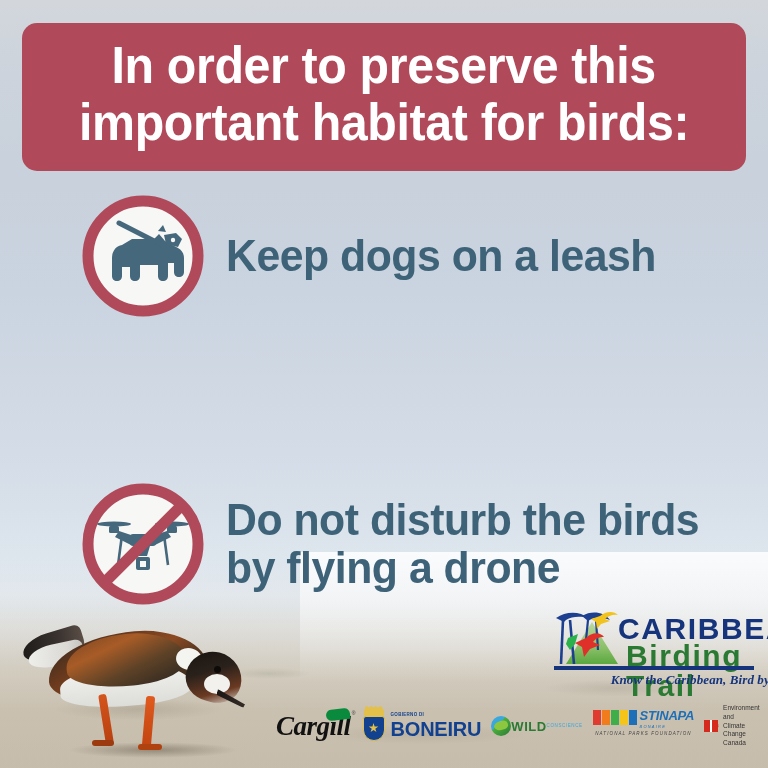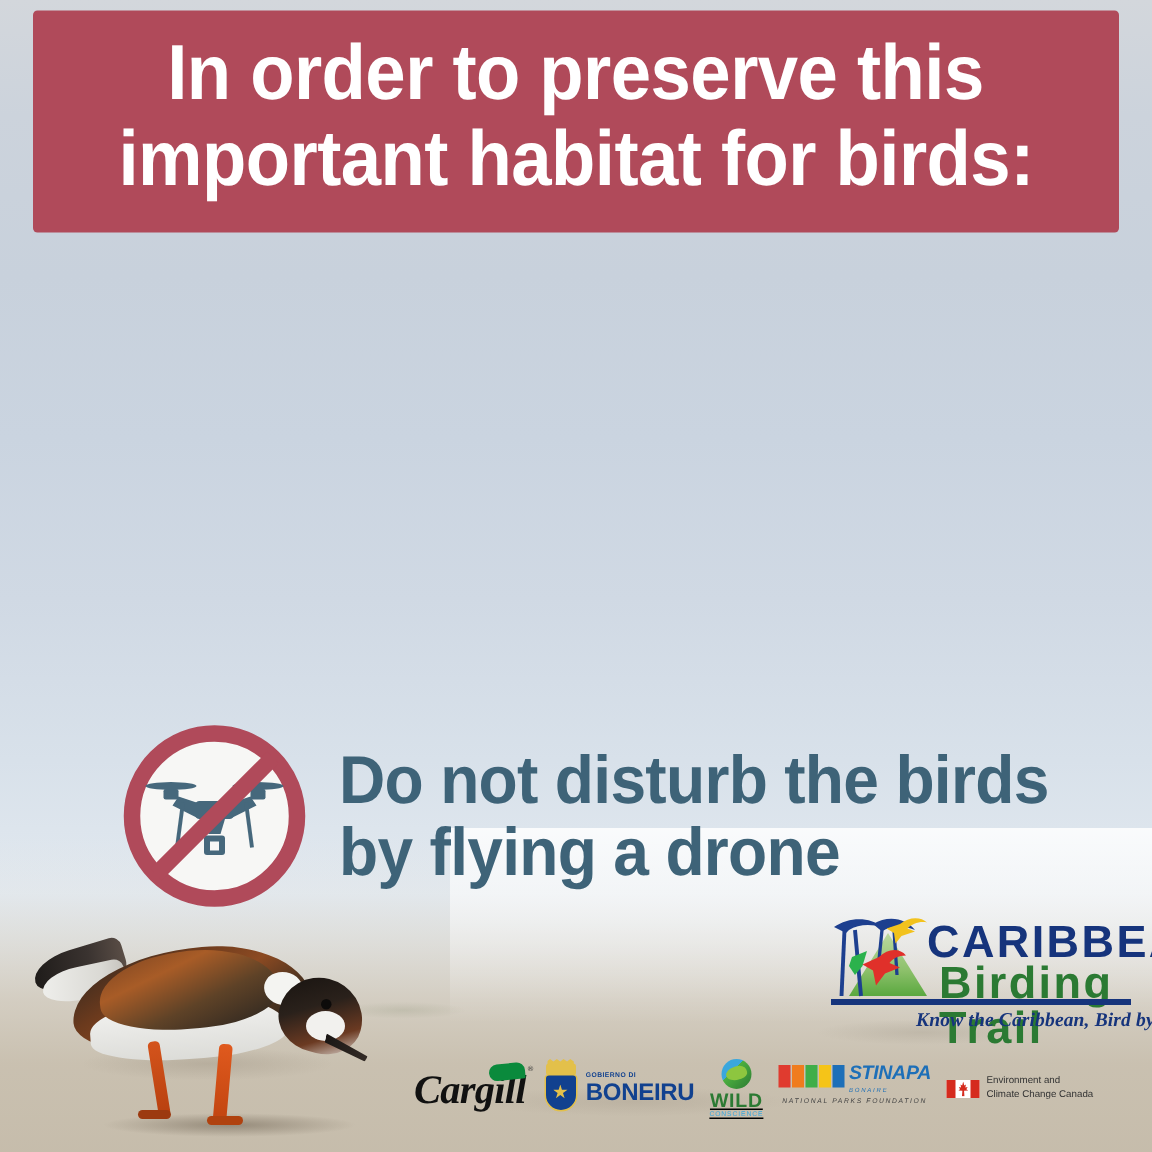--- a/index.html
+++ b/index.html
@@ -55,24 +55,24 @@
     position:absolute;
     left:300px; bottom:86px;
     width:468px; height:130px;
     background: linear-gradient(180deg, rgba(255,255,255,0.85), rgba(255,255,255,0.0));
   }
 
   
   .banner {
     position: absolute;
     left: 22px;
-    top: 7px;
+    top: 23px;
     width: 724px;
     height: 148px;
-    border-radius: 3px;
+    border-radius: 15px;
     display: flex;
     flex-direction: column;
     align-items: center;
     justify-content: center;
     box-sizing: border-box;
     padding: 4px 16px 10px 16px;
   }
   .banner-line {
     color: #ffffff;
     font-weight: bold;
@@ -233,21 +233,21 @@
     position:absolute; left:8px; top:14px;
     width:10px; height:10px; background:#e3c04a;
     clip-path: polygon(50% 0%,61% 35%,98% 35%,68% 57%,79% 91%,50% 70%,21% 91%,32% 57%,2% 35%,39% 35%);
   }
   .bon-text { line-height: 1; }
   .bon-top {
     font-size: 4.5px; color: #11418f; letter-spacing: 0.3px; font-weight: bold;
     white-space: nowrap; display:block;
   }
   .bon-name {
-    font-size: 16px; color: #11418f; font-weight: bold; letter-spacing: -0.2px;
+    font-size: 20px; color: #11418f; font-weight: bold; letter-spacing: -0.2px;
     display:block; margin-top:1px;
   }
 
   
   .bc-wrap { display:flex; align-items:center; gap:1px; }
   .bc-word { font-size: 13px; color: #333333; letter-spacing: -0.1px; }
   .bc-mark { position: relative; width: 22px; height: 24px; }
   .bc-circle {
     position:absolute; left:6px; top:7px; width:15px; height:15px;
     border: 2px solid #3aa7dd; border-radius: 50%;
@@ -257,21 +257,21 @@
     background: #8d9196;
     clip-path: polygon(55% 0%, 85% 18%, 70% 42%, 100% 62%, 52% 78%, 30% 100%, 24% 60%, 4% 36%, 28% 20%);
   }
   .bc-beak{
     position:absolute; left:9px; top:11px; width:11px; height:9px;
     background:#f2c42a;
     clip-path: polygon(0 0, 100% 55%, 0 100%);
   }
 
   
-  .wild-wrap { display:flex; flex-direction:column; align-items:center; line-height:1;text-decoration:underline; }
+  .wild-wrap { display:flex; flex-direction:row; align-items:center; line-height:1; }
   .wild-globe {
     width: 20px; height: 20px; border-radius: 50%;
     background: linear-gradient(135deg,#3aa7dd 0%, #3aa7dd 38%, #4caf3f 39%, #2b7a33 100%);
     position: relative;
   }
   .wild-globe::after{
     content:"";
     position:absolute; left:3px; top:5px; width:14px; height:9px;
     background:#8dc63f; border-radius:50% 50% 40% 60%;
     transform: rotate(-18deg);
@@ -399,20 +399,35 @@
 <div id="poster">
 
   <div class="bg-beach"></div>
   <div class="bg-beach-white"></div>
 
   <div class="banner" id="banner" style="background: rgb(176, 74, 90);">
     <div class="banner-line" style="color: rgb(255, 255, 255);">In order to preserve this</div>
     <div class="banner-line" style="color: rgb(255, 255, 255);">important habitat for birds:</div>
   </div>
 
+  <div class="rule-row" id="rule-0">
+    <div class="rule-icon">
+      <svg viewBox="0 0 130 130" width="130" height="130" aria-hidden="true">
+        <circle cx="65" cy="65" r="55" fill="#f7f7f5" stroke="#b04a5a" stroke-width="11"></circle>
+        <g fill="#46687c">
+          <path d="M44 54 c-6 1 -10 6 -10 13 l0 18 c0 3 2 5 5 5 3 0 5-2 5-5 l0-9 8 0 0 9 c0 3 2 5 5 5 3 0 5-2 5-5 l0-11 18 0 0 11 c0 3 2 5 5 5 3 0 5-2 5-5 l0-13 6 0 0 9 c0 3 2 5 5 5 3 0 5-2 5-5 l0-14 c0-4-2-8-6-10 l-13-7 -6 -7 -5 5 -22 0 z"></path>
+          <path d="M86 44 l12 -2 6 6 -4 8 -12 -3 z"></path>
+          <circle cx="95" cy="49" r="2.2" fill="#f7f7f5"></circle>
+          <path d="M80 40 l5 -6 3 7 z"></path>
+        </g>
+        <path d="M41 32 L86 55" stroke="#46687c" stroke-width="5" fill="none" stroke-linecap="round"></path>
+      </svg>
+    </div>
+    <div class="rule-text" style="color: rgb(62, 99, 120);">Keep dogs on a leash</div>
+  </div>
 
 
   <div class="rule-row" id="rule-2">
     <div class="rule-icon">
       <svg viewBox="0 0 130 130" width="130" height="130" aria-hidden="true">
         <circle cx="65" cy="65" r="55" fill="#f7f7f5" stroke="#b04a5a" stroke-width="11"></circle>
         <g fill="#46687c">
           <ellipse cx="36" cy="45" rx="17" ry="2.6"></ellipse>
           <ellipse cx="94" cy="45" rx="17" ry="2.6"></ellipse>
           <rect x="31" y="47" width="10" height="7" rx="1.5"></rect>

